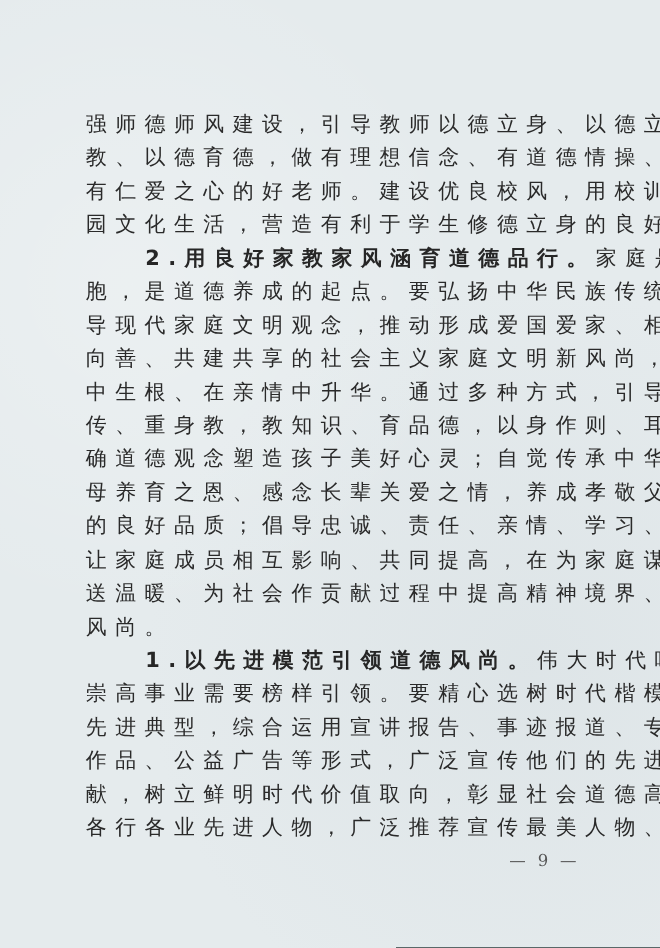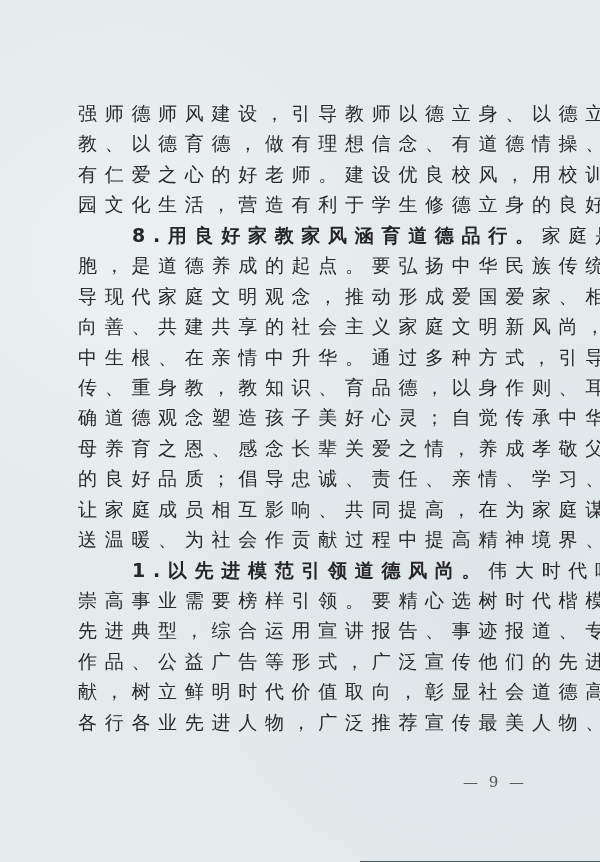--- a/index.html
+++ b/index.html
@@ -68,31 +68,32 @@
 <body>
 
 <div class="page">
   <div class="body-text">
 
     <div class="line">强师德师风建设，引导教师以德立身、以德立学、以德施</div>
     <div class="line">教、以德育德，做有理想信念、有道德情操、有扎实学识、</div>
     <div class="line">有仁爱之心的好老师。建设优良校风，用校训励志，丰富校</div>
     <div class="line">园文化生活，营造有利于学生修德立身的良好氛围。</div>
 
-    <div class="line indent"><span class="heading-run">8.用良好家教家风涵育道德品行。</span><span>家庭是社会的基本细</span></div>
+    <div class="line indent"><span class="heading-run">2.用良好家教家风涵育道德品行。</span><span>家庭是社会的基本细</span></div>
     <div class="line">胞，是道德养成的起点。要弘扬中华民族传统家庭美德，倡</div>
     <div class="line">导现代家庭文明观念，推动形成爱国爱家、相亲相爱、向上</div>
     <div class="line">向善、共建共享的社会主义家庭文明新风尚，让美德在家庭</div>
     <div class="line">中生根、在亲情中升华。通过多种方式，引导广大家庭重言</div>
     <div class="line">传、重身教，教知识、育品德，以身作则、耳濡目染，用正</div>
     <div class="line">确道德观念塑造孩子美好心灵；自觉传承中华孝道，感念父</div>
     <div class="line">母养育之恩、感念长辈关爱之情，养成孝敬父母、尊敬长辈</div>
     <div class="line">的良好品质；倡导忠诚、责任、亲情、学习、公益的理念，</div>
     <div class="line">让家庭成员相互影响、共同提高，在为家庭谋幸福、为他人</div>
     <div class="line">送温暖、为社会作贡献过程中提高精神境界、培育文明</div>
+    <div class="line">风尚。</div>
 
     <div class="line indent"><span class="heading-run">1.以先进模范引领道德风尚。</span><span>伟大时代呼唤伟大精神，</span></div>
     <div class="line">崇高事业需要榜样引领。要精心选树时代楷模、道德模范等</div>
     <div class="line">先进典型，综合运用宣讲报告、事迹报道、专题节目、文艺</div>
     <div class="line">作品、公益广告等形式，广泛宣传他们的先进事迹和突出贡</div>
     <div class="line">献，树立鲜明时代价值取向，彰显社会道德高度。持续推出</div>
     <div class="line">各行各业先进人物，广泛推荐宣传最美人物、身边好人，让</div>
   </div>
 
   <div class="page-number">— 9 —</div>

